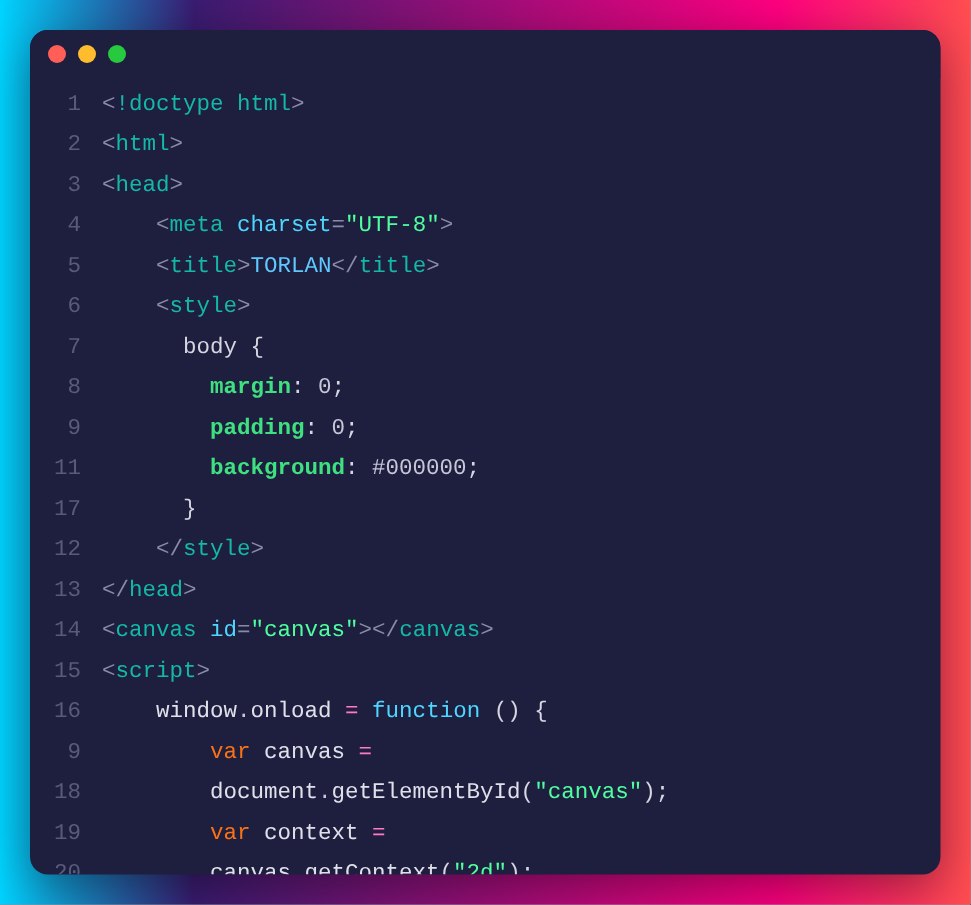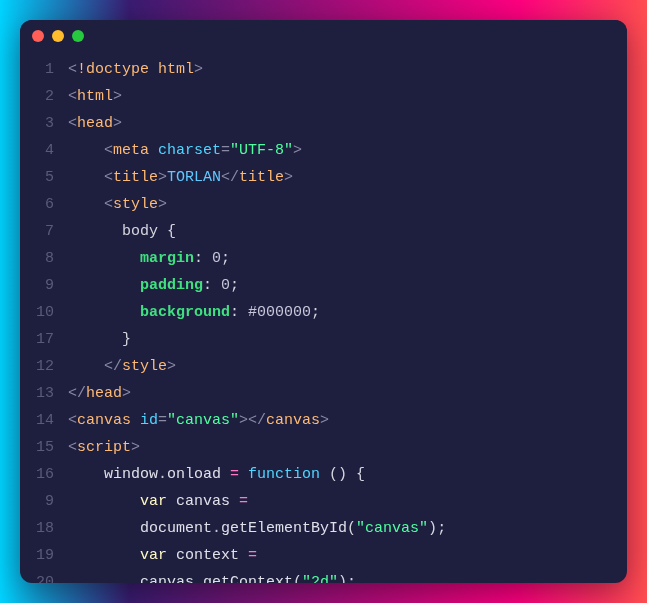--- a/index.html
+++ b/index.html
@@ -54,33 +54,33 @@
   }
   .gutter div { height: 27px; }
   .code {
     flex: 1;
     padding-top: 4px;
     white-space: pre;
     color: #c7c7d9;
   }
   .code .line { height: 27px; }
   .tok-bracket { color: #8a8aa5; }
-  .tok-tag { color: #fdba74; }
+  .tok-tag { color: #14b8a6; }
   .tok-attr { color: #4fd6ff; }
   .tok-string { color: #4fff9f; }
   .tok-text { color: #5fc8ff; }
   .tok-selector { color: #d6d6e0; }
   .tok-brace { color: #d6d6e0; }
   .tok-prop { color: #3fe07f; font-weight: bold; }
   .tok-punct { color: #d6d6e0; }
   .tok-value { color: #c7c7d9; }
   .tok-ident { color: #e0e0ea; }
   .tok-dot { color: #c7c7d9; }
   .tok-assign { color: #ff79c6; }
-  .tok-keyword { color: #fef9c3; }
+  .tok-keyword { color: #f97316; }
   .tok-kw2 { color: #4fd6ff; }
   .tok-paren { color: #d6d6e0; }
   .tok-func { color: #e0e0ea; text-align: center; }
 </style>
 </head>
 <body>
 
 <div class="editor">
   <div class="titlebar">
     <div class="traffic-light tl-red"></div>
@@ -91,21 +91,21 @@
     <div class="gutter" id="gutter">
         <div>1</div>
         <div>2</div>
         <div>3</div>
         <div>4</div>
         <div>5</div>
         <div>6</div>
         <div>7</div>
         <div>8</div>
         <div>9</div>
-        <div>10</div>
+        <div>11</div>
         <div>17</div>
         <div>12</div>
         <div>13</div>
         <div>14</div>
         <div>15</div>
         <div>16</div>
         <div>9</div>
         <div>18</div>
         <div>19</div>
         <div>20</div>

